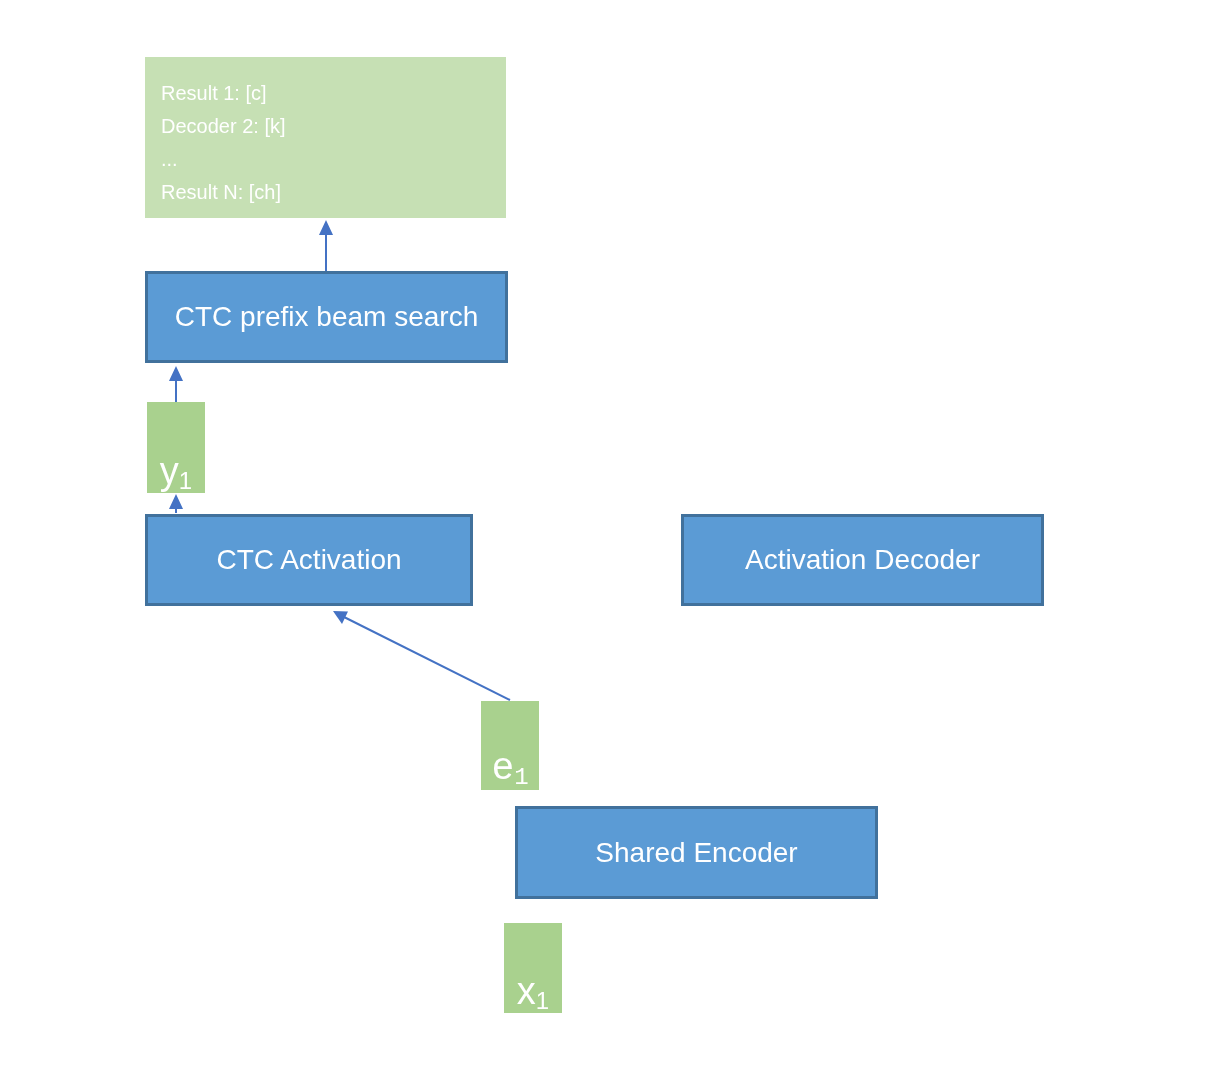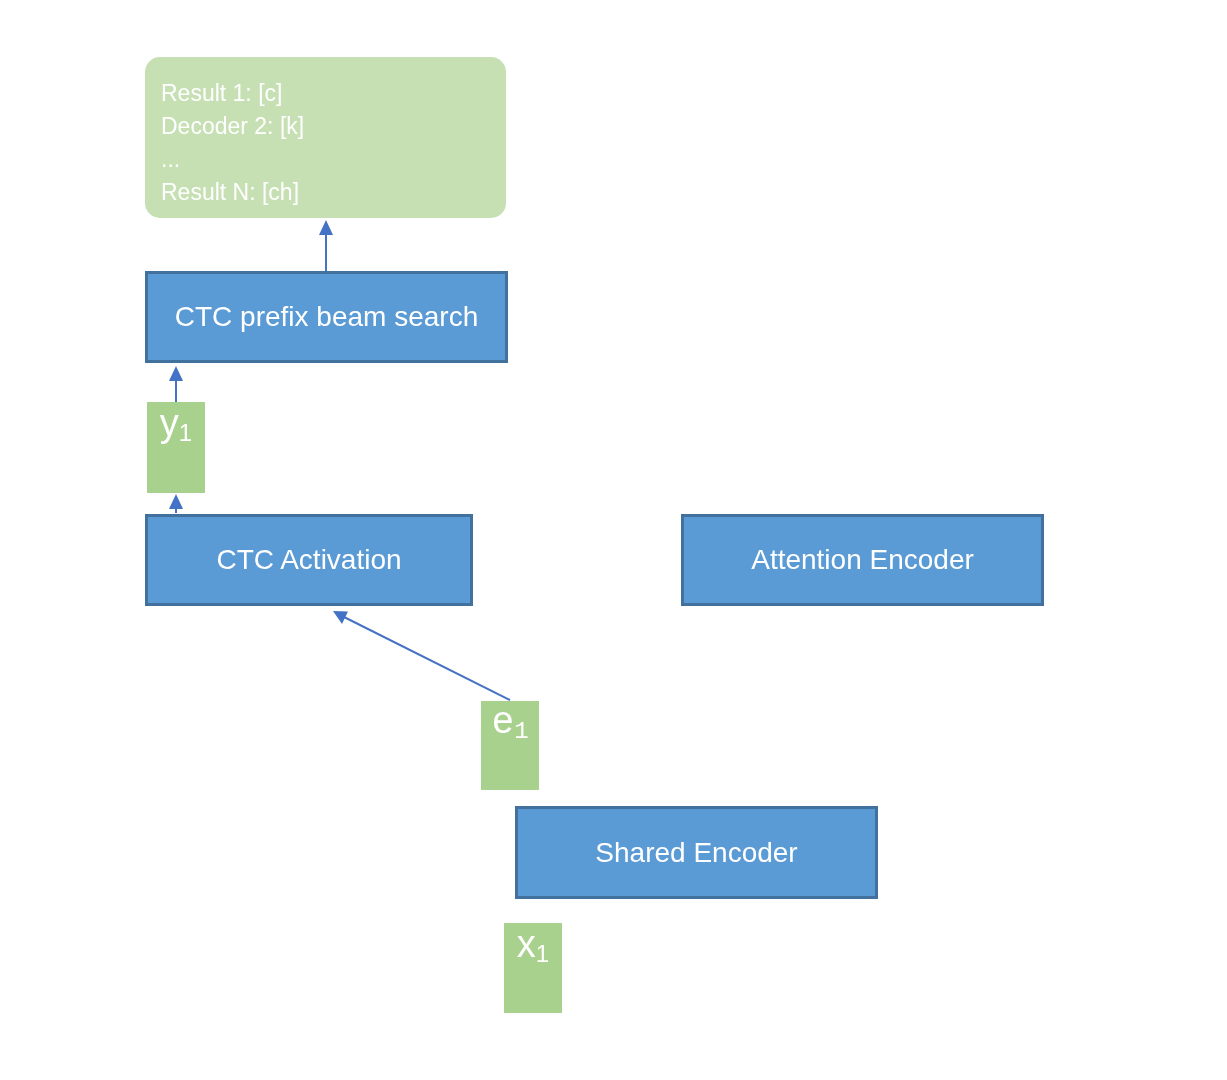--- a/index.html
+++ b/index.html
@@ -36,29 +36,28 @@
     background: var(--blue-fill);
     border: 3px solid var(--blue-border);
     display: flex;
     align-items: center;
     justify-content: center;
     font-size: 28px;
     text-align: center;
   }
   .results {
     background: var(--light-green);
-    font-size: 23px;
+    font-size: 20px;
     line-height: 33px;
     padding: 20px 0 6px 16px;
-    border-radius: 15px;
   }
   .token {
     background: var(--green);
     display: flex;
-    align-items: flex-start;
+    align-items: flex-end;
     justify-content: center;
     font-size: 38px;
   }
   .token sub {
     font-size: 24px;
     line-height: 0;
     vertical-align: -0.22em;
   }
   
   .results            { left: 145px; top: 57px;  width: 361px; height: 161px; }
@@ -106,21 +105,21 @@
   </div>
 
   <div class="box node-blue ctc-prefix">CTC prefix beam search</div>
 
   <div class="box token y1">
     <span><span>y</span><sub>1</sub></span>
   </div>
 
   <div class="box node-blue ctc-activation">CTC Activation</div>
 
-  <div class="box node-blue attention-decoder">Attention Encoder</div>
+  <div class="box node-blue attention-decoder">Activation Decoder</div>
 
   <div class="box token e1">
     <span><span>e</span><sub>1</sub></span>
   </div>
 
   <div class="box node-blue shared-encoder">Shared Encoder</div>
 
   <div class="box token x1">
     <span><span>x</span><sub>1</sub></span>
   </div>

